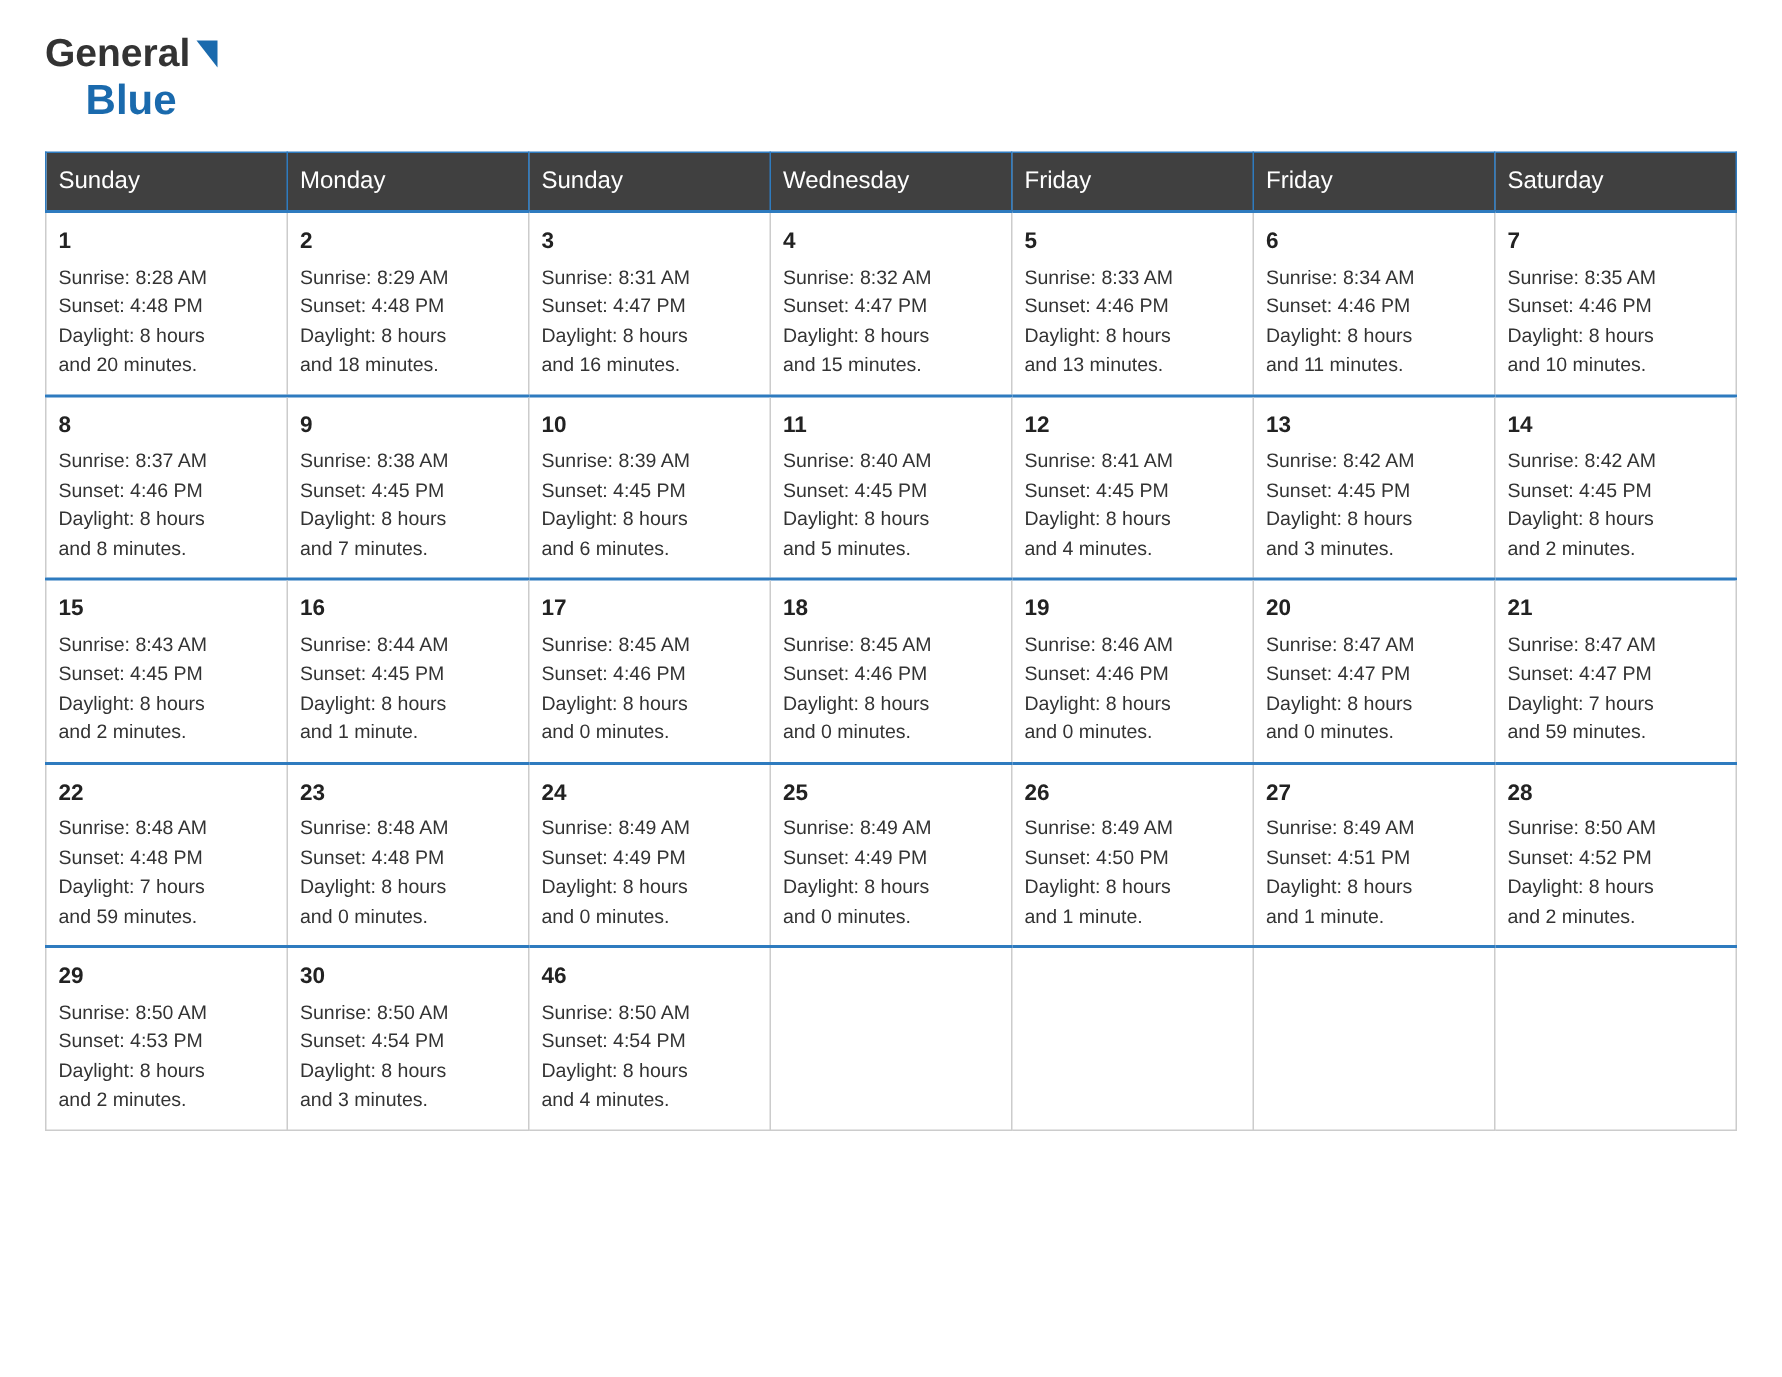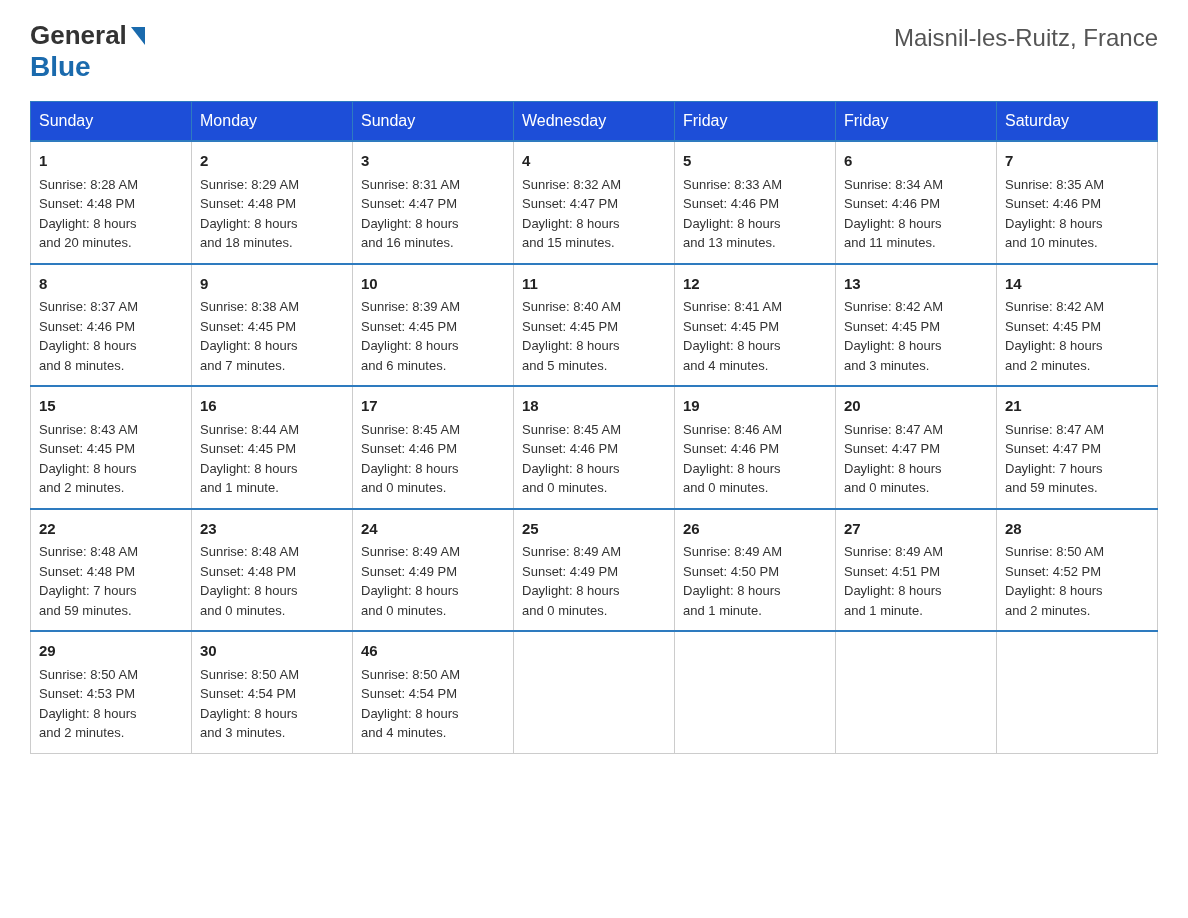--- a/index.html
+++ b/index.html
@@ -12,21 +12,21 @@
     }
     .header {
       display: flex;
       justify-content: space-between;
       align-items: flex-start;
       margin-bottom: 18px;
     }
     .logo {
       display: flex;
       flex-direction: column;
-      align-items: flex-start;
+      align-items: center;
     }
     .logo-general {
       font-size: 26px;
       font-weight: bold;
       color: #333;
       display: flex;
       align-items: center;
       gap: 2px;
     }
     .logo-triangle {
@@ -56,21 +56,21 @@
       font-size: 24px;
       color: #555;
       margin-top: 4px;
     }
     table {
       width: 100%;
       border-collapse: collapse;
       table-layout: fixed;
     }
     th {
-      background-color: #1d4ed8;
+      background-color: #404040;
       color: #fff;
       font-size: 16px;
       font-weight: normal;
       padding: 10px 8px;
       text-align: left;
       border: 1px solid #2e7bbf;
     }
     td {
       vertical-align: top;
       padding: 8px 8px 10px 8px;
@@ -108,21 +108,20 @@
 
 <div class="header">
   <div class="logo">
     <div class="logo-general">
       <span>General</span>
       <span class="logo-triangle"></span>
     </div>
     <div class="logo-blue">Blue</div>
   </div>
   <div class="title-block">
-    <div class="location-title">Maisnil-les-Ruitz, France</div>
   </div>
 </div>
 
 <table>
   <thead>
     <tr>
     <th>Sunday</th>
         <th>Monday</th>
         <th>Sunday</th>
         <th>Wednesday</th>

